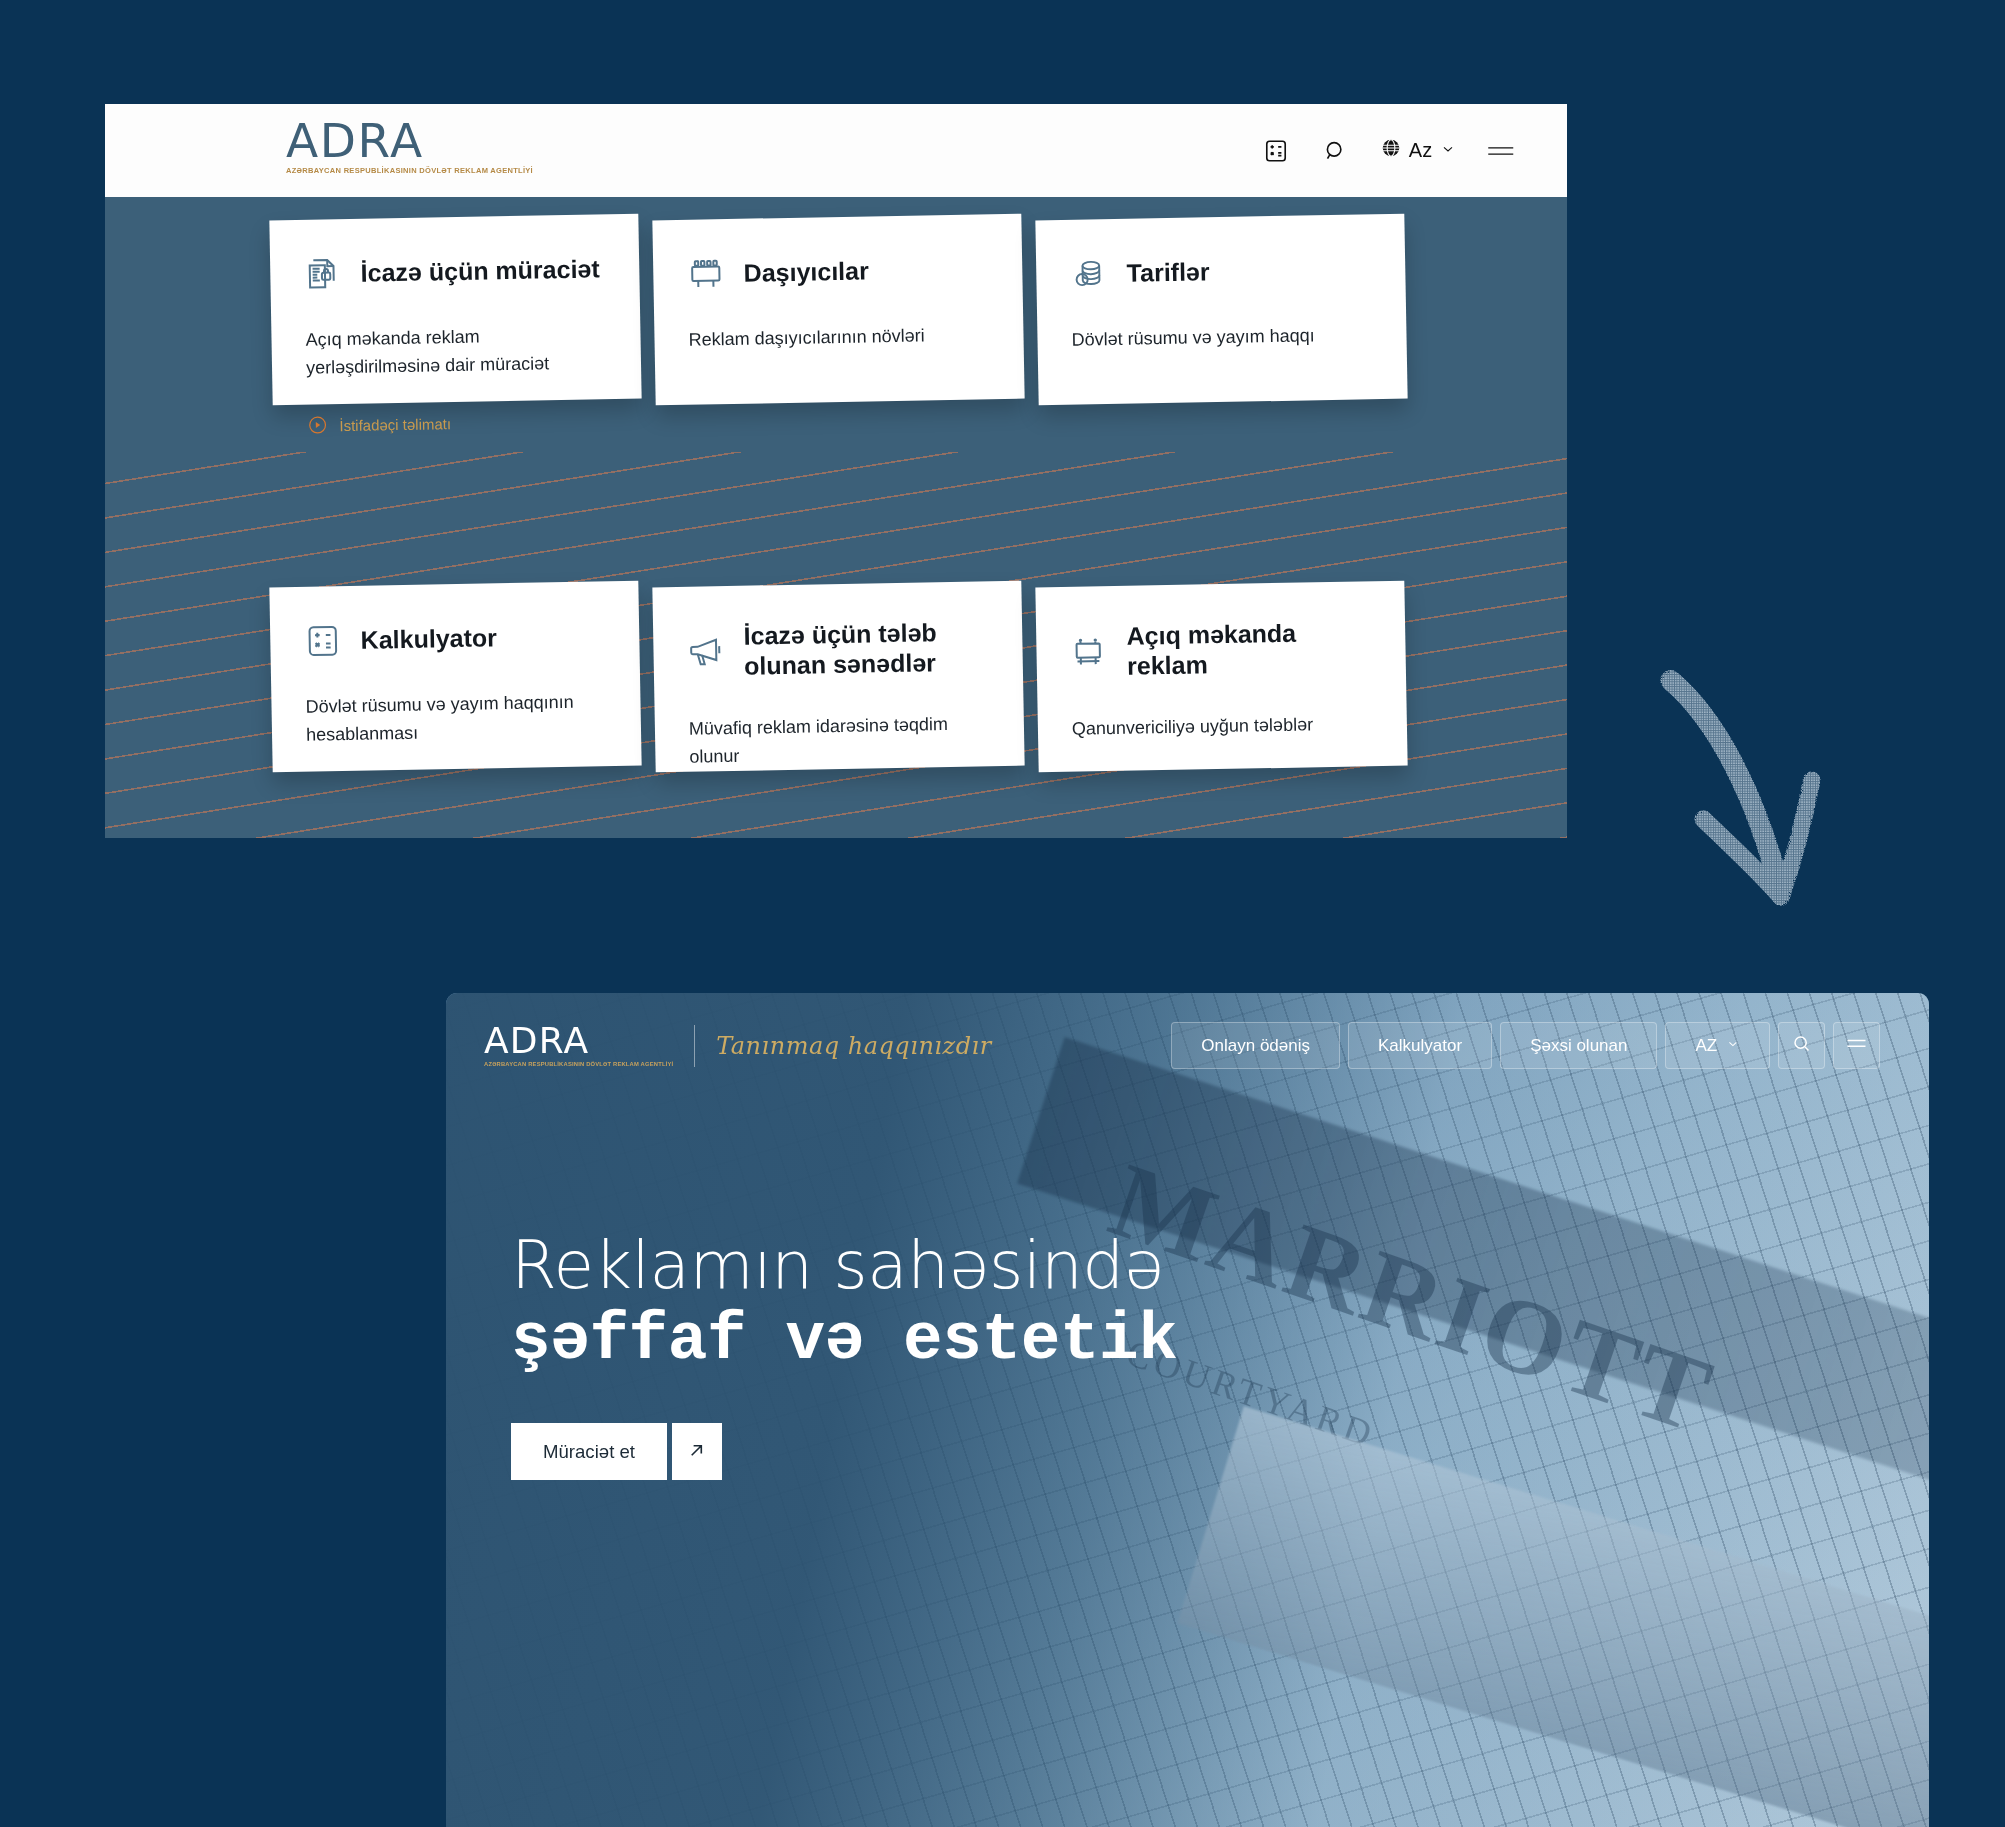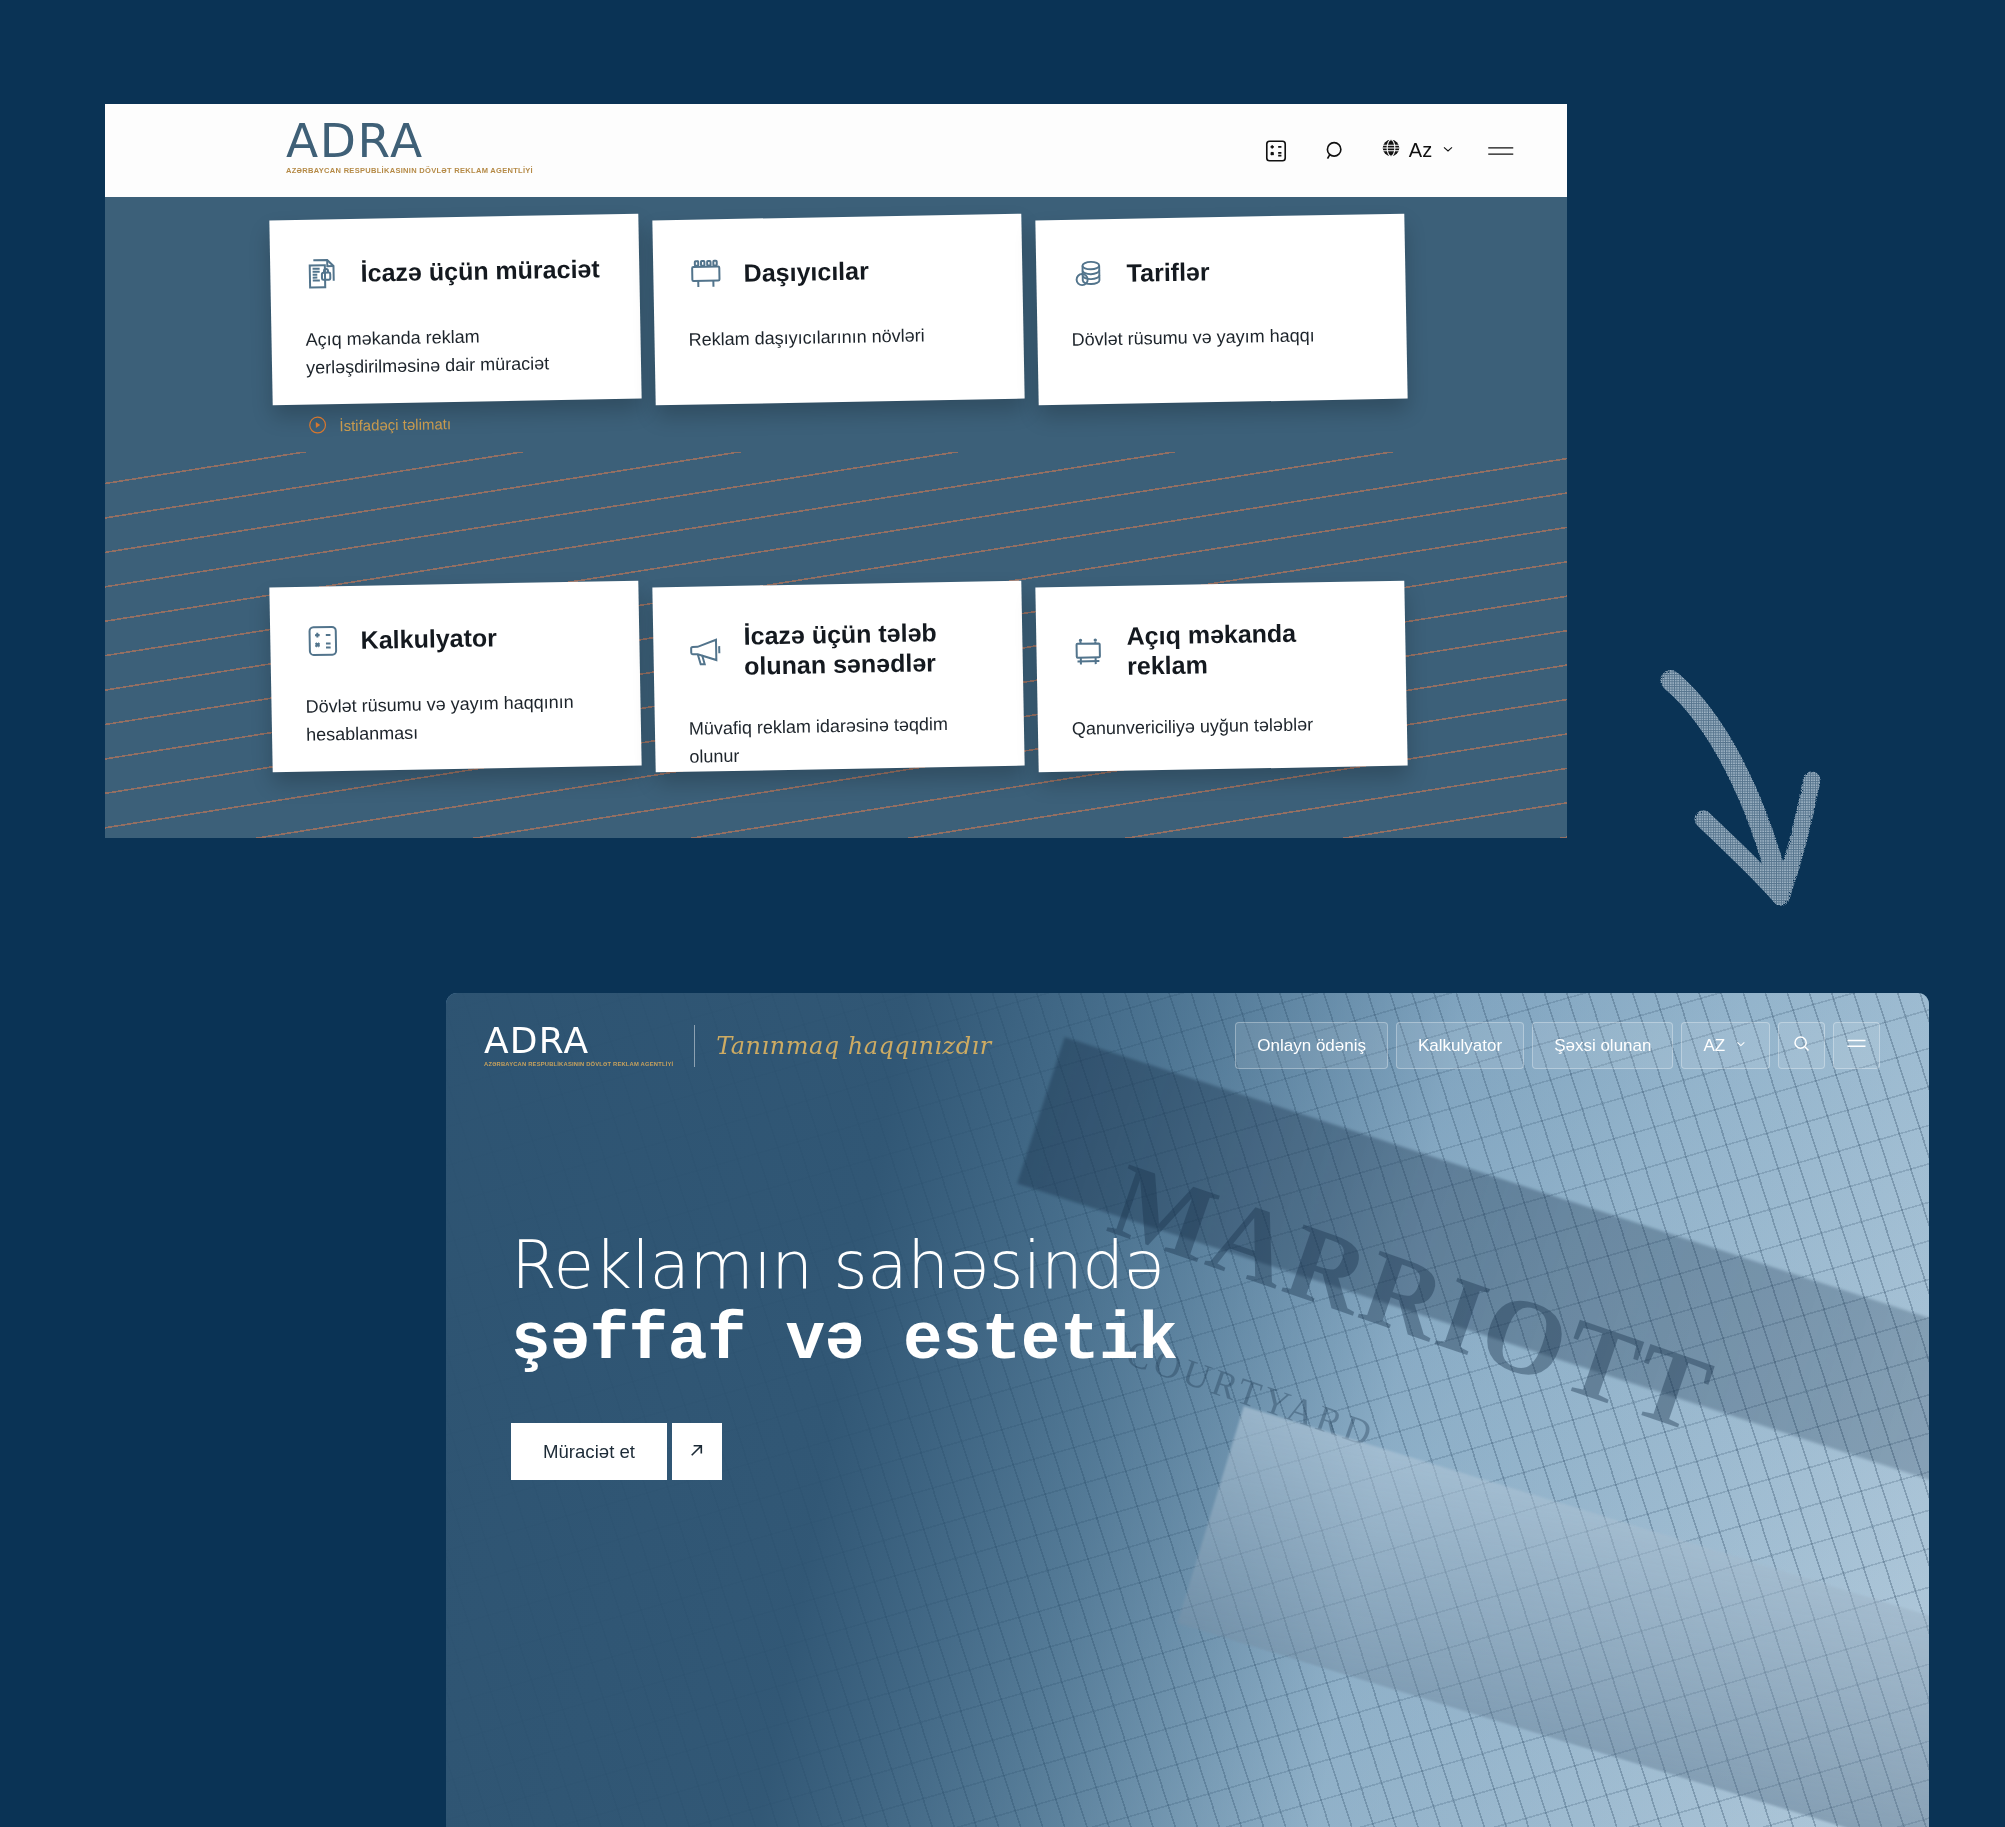--- a/index.html
+++ b/index.html
@@ -132,21 +132,21 @@
     font-size: 5.8px; letter-spacing: 0.2px; color: #c8a25d;
     margin-top: 3.2px; white-space: nowrap; font-weight: 700;
   }
   .logo-divider { width: 0.8px; height: 42px; background: rgba(255,255,255,.45); }
   .logo-tagline {
     font-family: "DejaVu Serif", serif; font-style: italic;
     font-size: 24px; color: #cdab63; letter-spacing: 0.5px; white-space: nowrap;
   }
   #bottom-nav { margin-left: auto; display: flex; align-items: center; gap: 8px; }
   .pill {
-    height: 47px; padding: 0 21px; border-radius: 4px;
+    height: 47px; padding: 0 29px; border-radius: 4px;
     border: 0.8px solid rgba(255,255,255,.30);
     background: rgba(255,255,255,.10);
     color: #fff; font-size: 17px;
     display: flex; align-items: center; justify-content: center; gap: 9px;
     white-space: nowrap;
   }
   .pill.sq { width: 47px; padding: 0; }
 
   #hero-copy { position: absolute; left: 65px; top: 235px; z-index: 5; }
   .h-line1 { font-size: 66px; font-weight: 300; color: #fff; line-height: 1.14;

